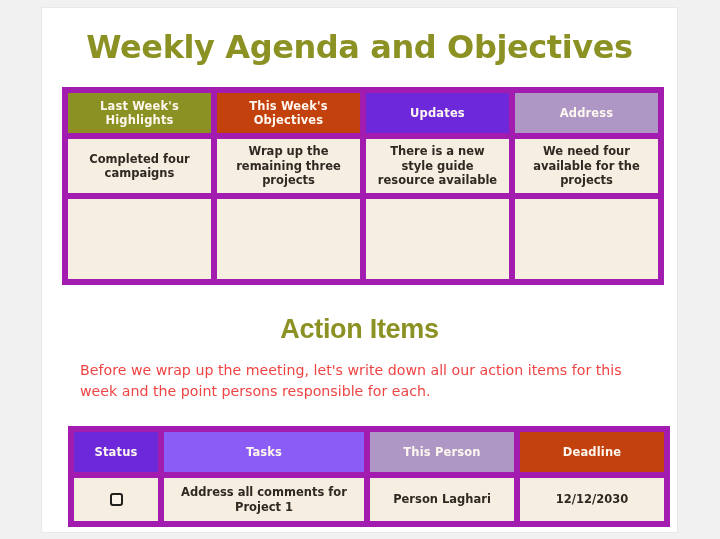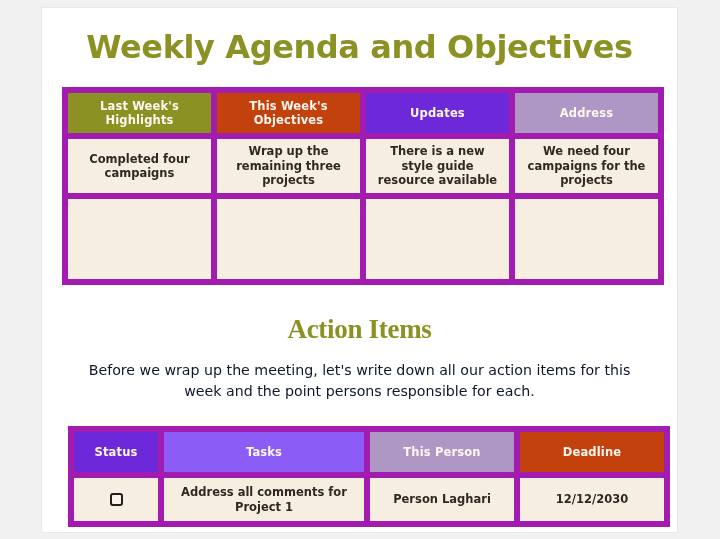--- a/index.html
+++ b/index.html
@@ -56,32 +56,32 @@
 
   .title-section {
     position: absolute;
     left: 0; right: 0;
     top: 306px;
     text-align: center;
     font-size: 27px;
     font-weight: bold;
     letter-spacing: -0.3px;
     color: #8b9122;
-    font-family: Liberation Serif, serif;
+    font-family: Liberation Sans, sans-serif;
   }
 
   .subtitle {
     position: absolute;
     left: 38px;
     right: 38px;
     top: 352px;
-    text-align: center;
+    text-align: left;
     font-size: 14.2px;
     line-height: 21px;
-    color: #0f172a;
+    color: #ef4444;
     font-family: "DejaVu Sans", sans-serif;
   }
 
   
   .grid {
     position: absolute;
     border-collapse: collapse;
     table-layout: fixed;
   }
 
@@ -171,21 +171,21 @@
             <th class="hdr fill-orange">This Week's Objectives</th>
             <th class="hdr fill-tan">Updates</th>
             <th class="hdr fill-purple">Address</th>
           </tr>
         </thead>
         <tbody>
           <tr>
             <td class="cell cell-body">Completed four campaigns</td>
             <td class="cell cell-body">Wrap up the remaining three projects</td>
             <td class="cell cell-body">There is a new style guide resource available</td>
-            <td class="cell cell-body">We need four campaigns for the projects</td>
+            <td class="cell cell-body">We need four available for the projects</td>
           </tr>
           <tr>
             <td class="cell cell-empty"></td>
             <td class="cell cell-empty"></td>
             <td class="cell cell-empty"></td>
             <td class="cell cell-empty"></td>
           </tr>
         </tbody>
       </table>
 

